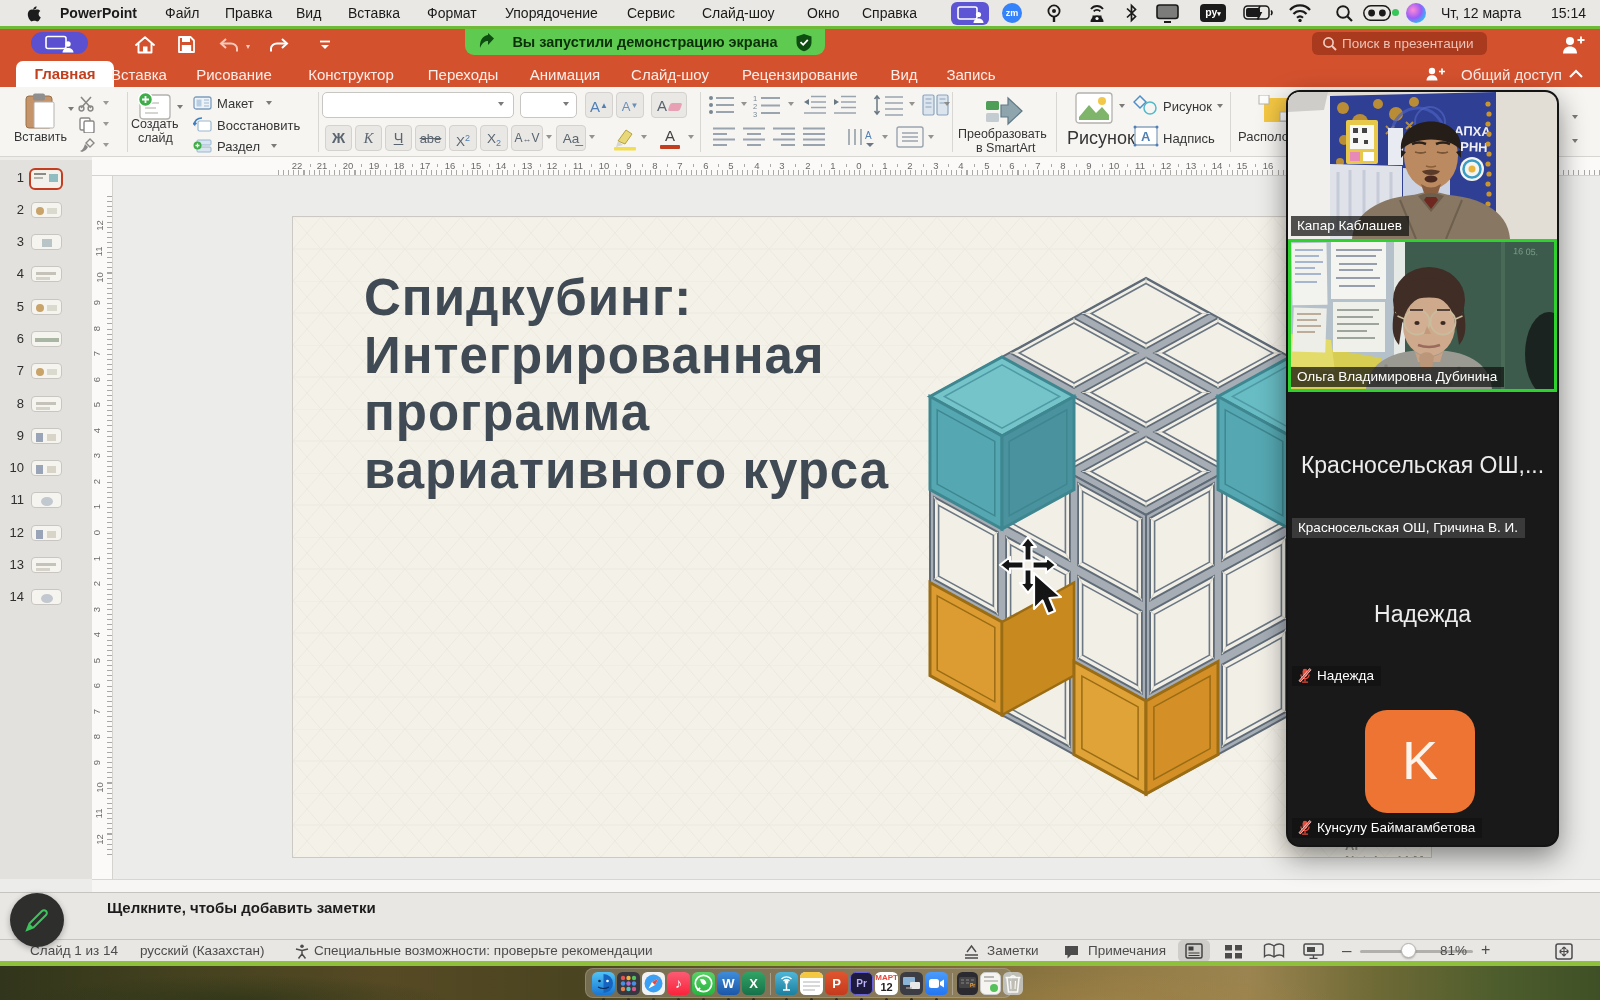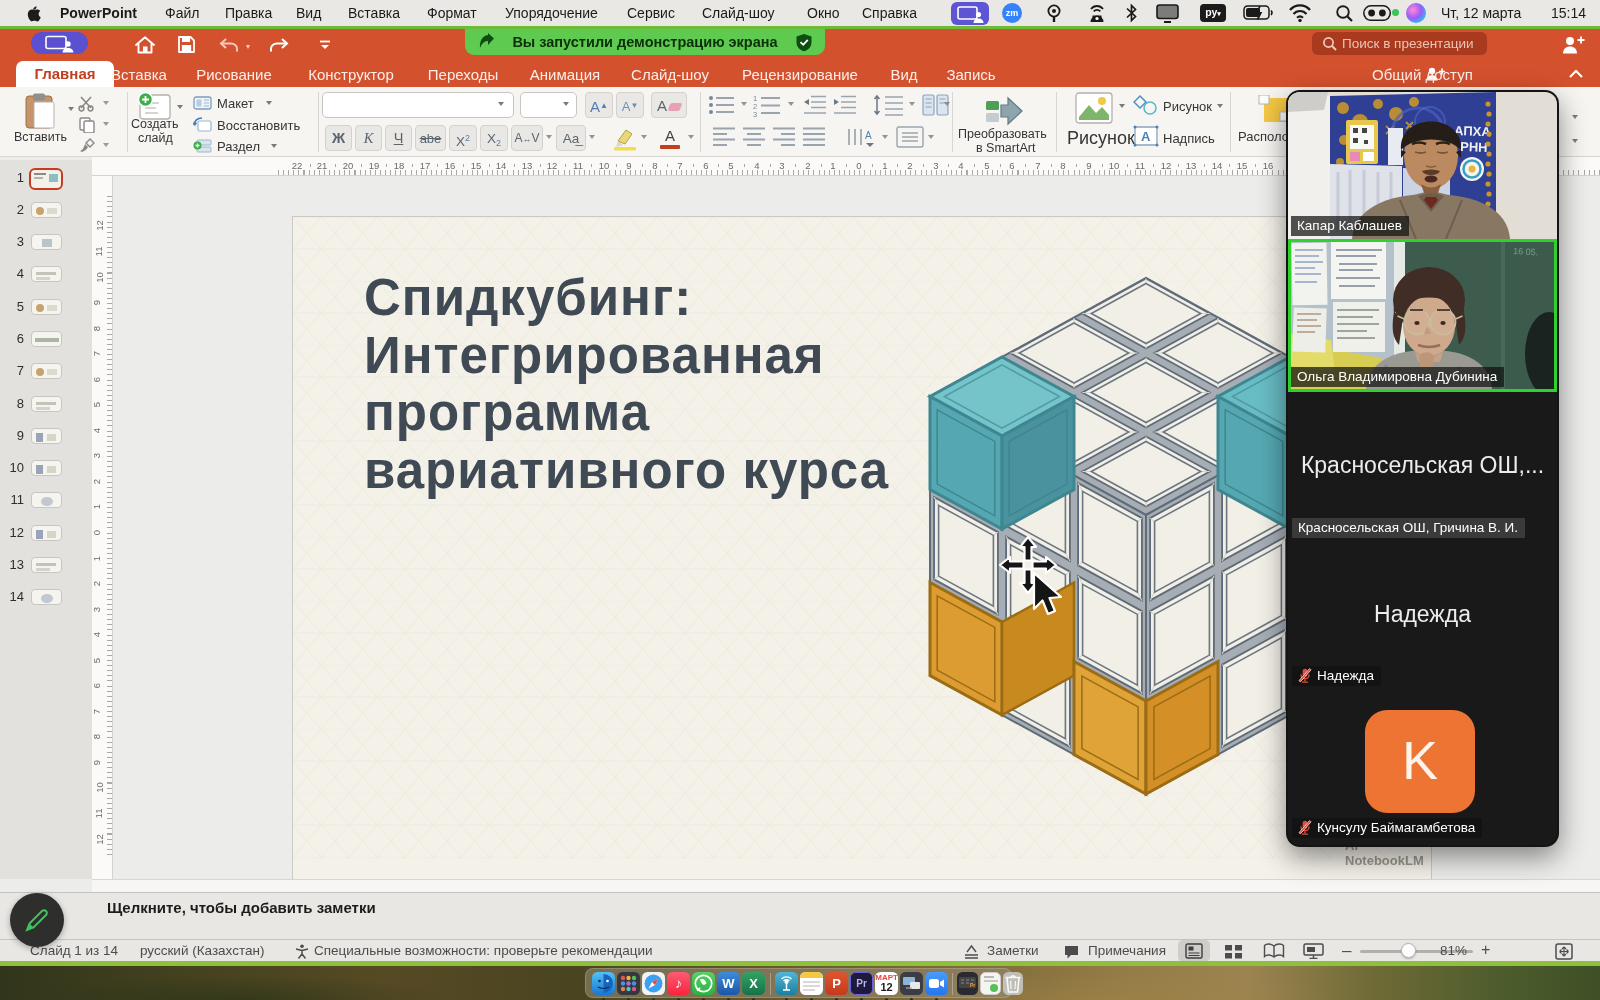--- a/index.html
+++ b/index.html
@@ -21,21 +21,21 @@
 .rlabel { position:absolute; font-size:12.5px; color:#353535; white-space:nowrap; }
 .chip { position:absolute; background:#e9e8e5; border:1px solid #d4d2ce; border-radius:4px; color:#5a6570; text-align:center; }
 .dd { position:absolute; width:0; height:0; border-left:3.5px solid transparent; border-right:3.5px solid transparent; border-top:4.5px solid #7c7a76; }
 
 #hruler { left:92px; top:157px; width:1508px; height:19px; background:#fbfaf8; border-bottom:1px solid #d5d3cf; }
 .rnum { position:absolute; top:3px; font-size:9.5px; color:#6a6a6a; transform:translateX(-50%); }
 #vruler { left:92px; top:176px; width:21px; height:703px; background:#fbfaf8; border-right:1px solid #d5d3cf; }
 .vnum { position:absolute; left:2px; font-size:9.5px; color:#6a6a6a; transform:rotate(-90deg); }
 
 #canvas { left:113px; top:176px; width:1487px; height:703px; background:#ececea; overflow:hidden; }
-#slide { position:absolute; left:179px; top:40px; width:1140px; height:750px; background:#f4f1e9; border:1px solid #ccc9c4; overflow:hidden; }
+#slide { position:absolute; left:179px; top:40px; width:1140px; height:642px; background:#f4f1e9; border:1px solid #ccc9c4; overflow:hidden; }
 #sltitle { position:absolute; left:71px; top:52px; font-size:51px; line-height:57.5px; font-weight:700; color:#404a54; letter-spacing:1px; }
 #slsub { position:absolute; left:69px; top:306px; font-size:25px; line-height:29.8px; color:#1b1b1b; letter-spacing:1.2px; }
 #slbox { position:absolute; left:63px; top:446px; width:476px; height:145px; border:2px solid #3a3a3a; padding:5px 0 0 12px; font-size:18.5px; line-height:22.4px; color:#141414; white-space:nowrap; }
 
 #sidebar { left:0; top:160px; width:92px; height:719px; background:#e3e1dd; }
 .thnum { position:absolute; left:0; width:24px; text-align:right; font-size:13px; color:#2e2e2e; }
 .thumb { position:absolute; left:31px; width:31px; height:16px; background:#f6f4ef; border:1px solid #c9c6c1; border-radius:4px; }
 
 #scrollstrip { left:92px; top:879px; width:1508px; height:13px; background:#f7f6f4; border-top:1px solid #d8d6d2; }
 #notes { left:0; top:892px; width:1600px; height:47px; background:#e9e7e4; border-top:1px solid #c6c4c0; }
@@ -189,21 +189,21 @@
  <span class="tab" style="left:565px;transform:translateX(-50%)">Анимация</span>
  <span class="tab" style="left:670px;transform:translateX(-50%)">Слайд-шоу</span>
  <span class="tab" style="left:800px;transform:translateX(-50%)">Рецензирование</span>
  <span class="tab" style="left:904px;transform:translateX(-50%)">Вид</span>
  <span class="tab" style="left:971px;transform:translateX(-50%)">Запись</span>
  <svg class="abs" style="left:1424px;top:6px" width="22" height="16" viewBox="0 0 22 16">
       <circle cx="8" cy="5" r="3.2" fill="#fff"></circle>
       <path d="M2.5 14.5 c0-3.3 2.4-5.3 5.5-5.3 s5.5 2 5.5 5.3z" fill="#fff"></path>
       <path d="M15 5.5 h6 M18 2.5 v6" stroke="#fff" stroke-width="1.7"></path>
     </svg>
- <span class="tab" style="left:1372px">Общий доступ</span>
+ <span class="tab" style="left:1461px">Общий доступ</span>
  <svg class="abs" style="left:1568px;top:9px" width="16" height="10" viewBox="0 0 16 10">
       <path d="M2 8 L8 2 L14 8" fill="none" stroke="#fff" stroke-width="2"></path>
     </svg>
 </div>
 
 <div id="ribbon" class="abs">
  <div class="rsep" style="left:127px"></div>
  <div class="rsep" style="left:318px"></div>
  <div class="rsep" style="left:700px"></div>
  <div class="rsep" style="left:952px"></div>

